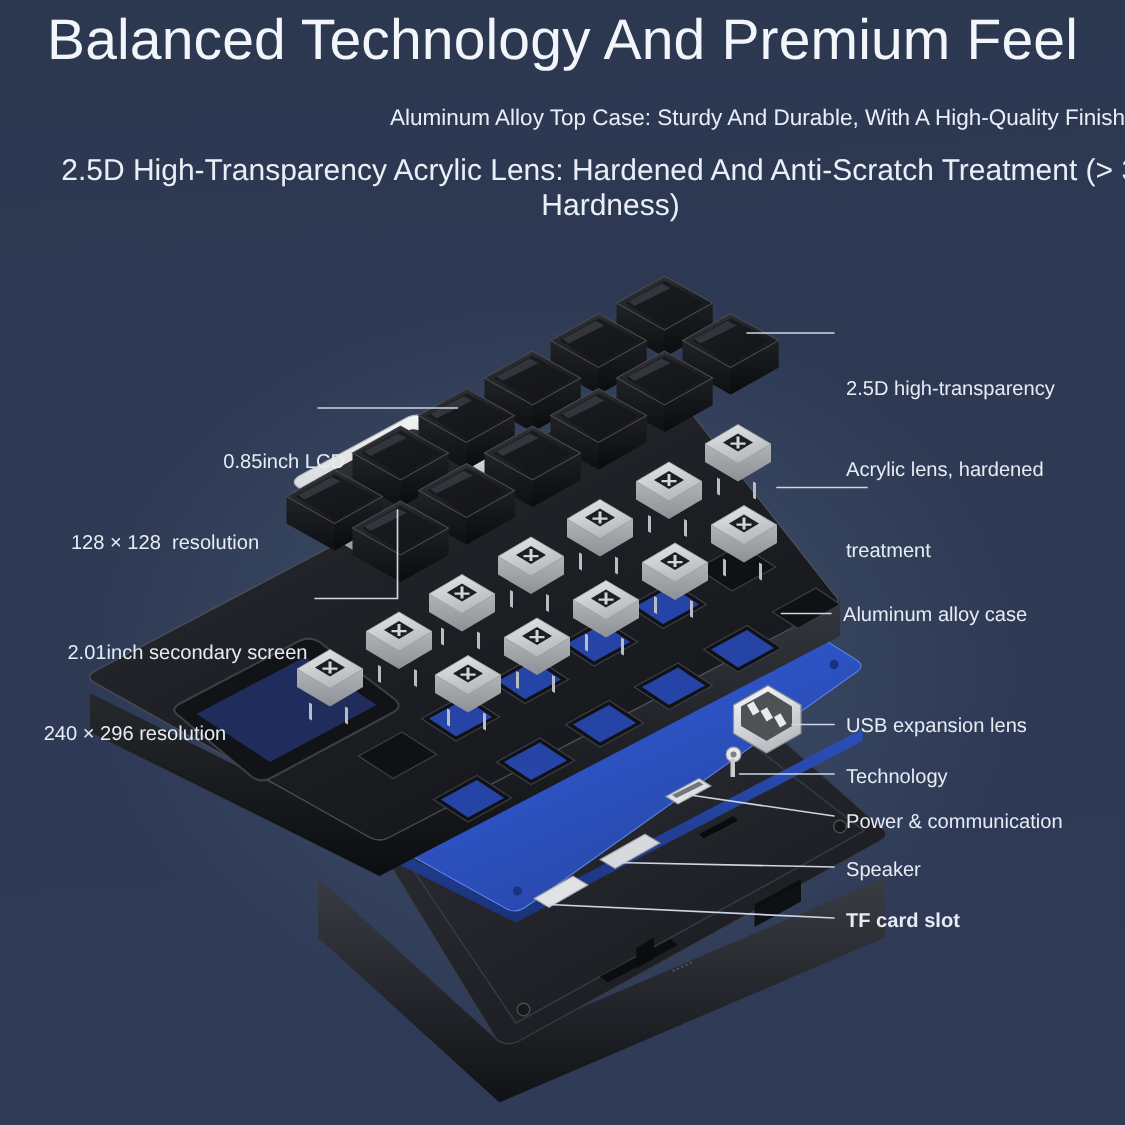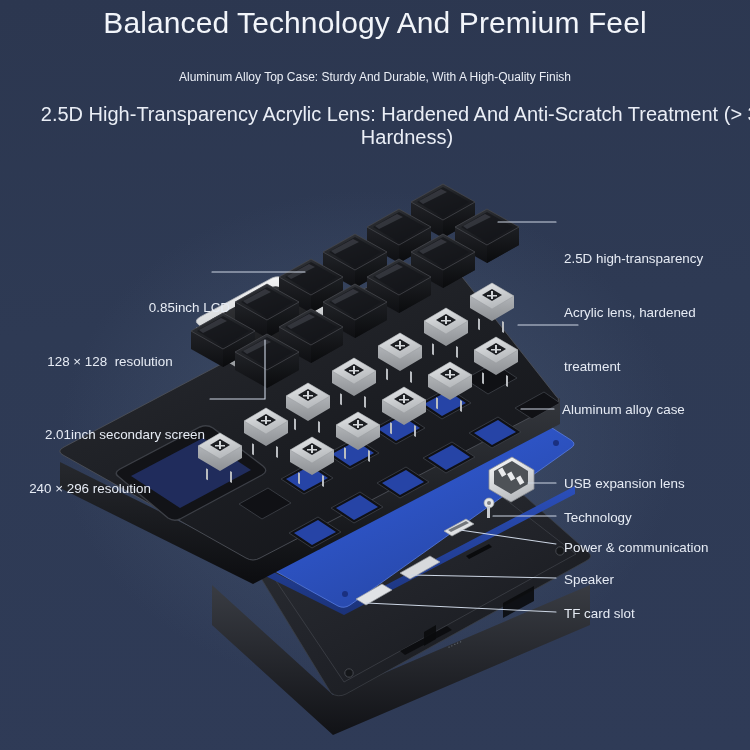--- a/index.html
+++ b/index.html
@@ -12,26 +12,26 @@
     overflow: hidden;
     background: linear-gradient(176deg, #2c3750 0%, #2e3a54 42%, #2f3b57 100%);
     font-family: "Liberation Sans", sans-serif;
     -webkit-font-smoothing: antialiased;
   }
 
   
   #title {
     position: absolute; left: 0; top: 6px; width: 750px;
     text-align: center;
-    font-size: 30px; font-weight: 400; letter-spacing: .1px;
+    font-size: 38px; font-weight: 400; letter-spacing: .1px;
     color: #f2f5fa;
   }
   #sub1 {
     position: absolute; left: 0; top: 70px; width: 750px;
-    text-align: center; font-size: 12px; color: #eaeef6;
+    text-align: right; font-size: 15px; color: #eaeef6;
   }
   #sub2 {
     position: absolute; left: 0; top: 103px; width: 750px;
     text-align: center; font-size: 20px; color: #eaeef6; padding-left: 32px;
   }
 
   
   .callout {
     position: absolute;
     font-size: 13.4px;
@@ -491,15 +491,15 @@
   <div class="callout right nosel" style="left:564px; top:475px;">USB expansion lens</div>
 
   <div class="callout right nosel" style="left:564px; top:509px;">Technology</div>
 
   <div class="callout right nosel" style="left:564px; top:503px;">
     <div>Power &amp; communication</div>
   </div>
 
   <div class="callout right nosel" style="left:564px; top:571px;">Speaker</div>
 
-  <div class="callout right nosel" style="left:564px; top:605px;">TF card slot</div>
+  <div class="callout right nosel" style="left:564px; top:605px;font-weight:bold;">TF card slot</div>
 
 </div>
 
 </body></html>

